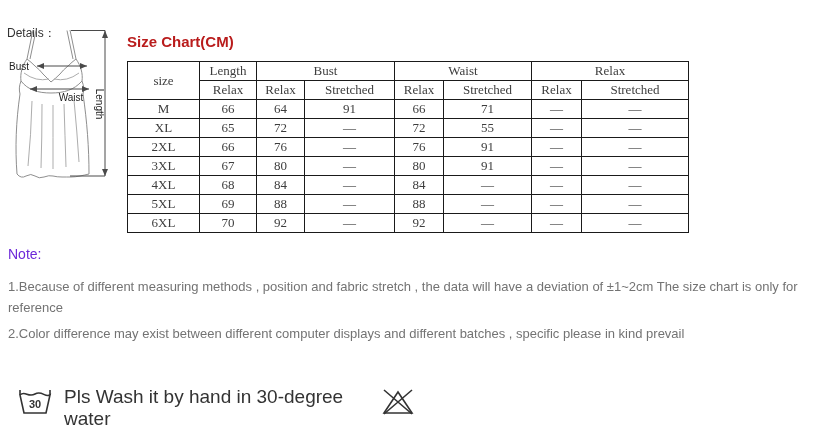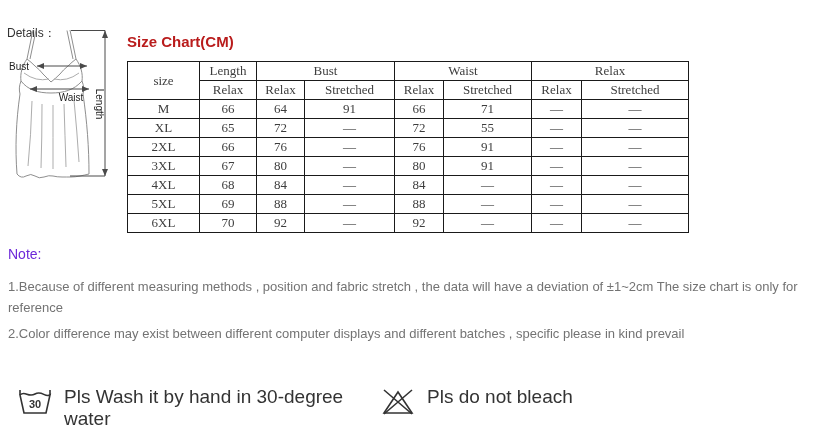--- a/index.html
+++ b/index.html
@@ -211,19 +211,18 @@
       </svg>
       <span class="care-label">Pls Wash it by hand in 30-degree water</span>
     </div>
 
 
     <div class="care-item">
       <svg width="34" height="30" viewBox="0 0 34 30">
         <path class="ci" d="M17,6 L3,27 L31,27 Z" stroke-width="1.3"></path>
         <path class="ci" d="M3,4 L31,28 M31,4 L3,28" stroke-width="1.3"></path>
       </svg>
-      <span class="care-label">Pls do not bleach</span>
     </div>
 
 
   </div>
 
 </div>
 
 </body></html>

